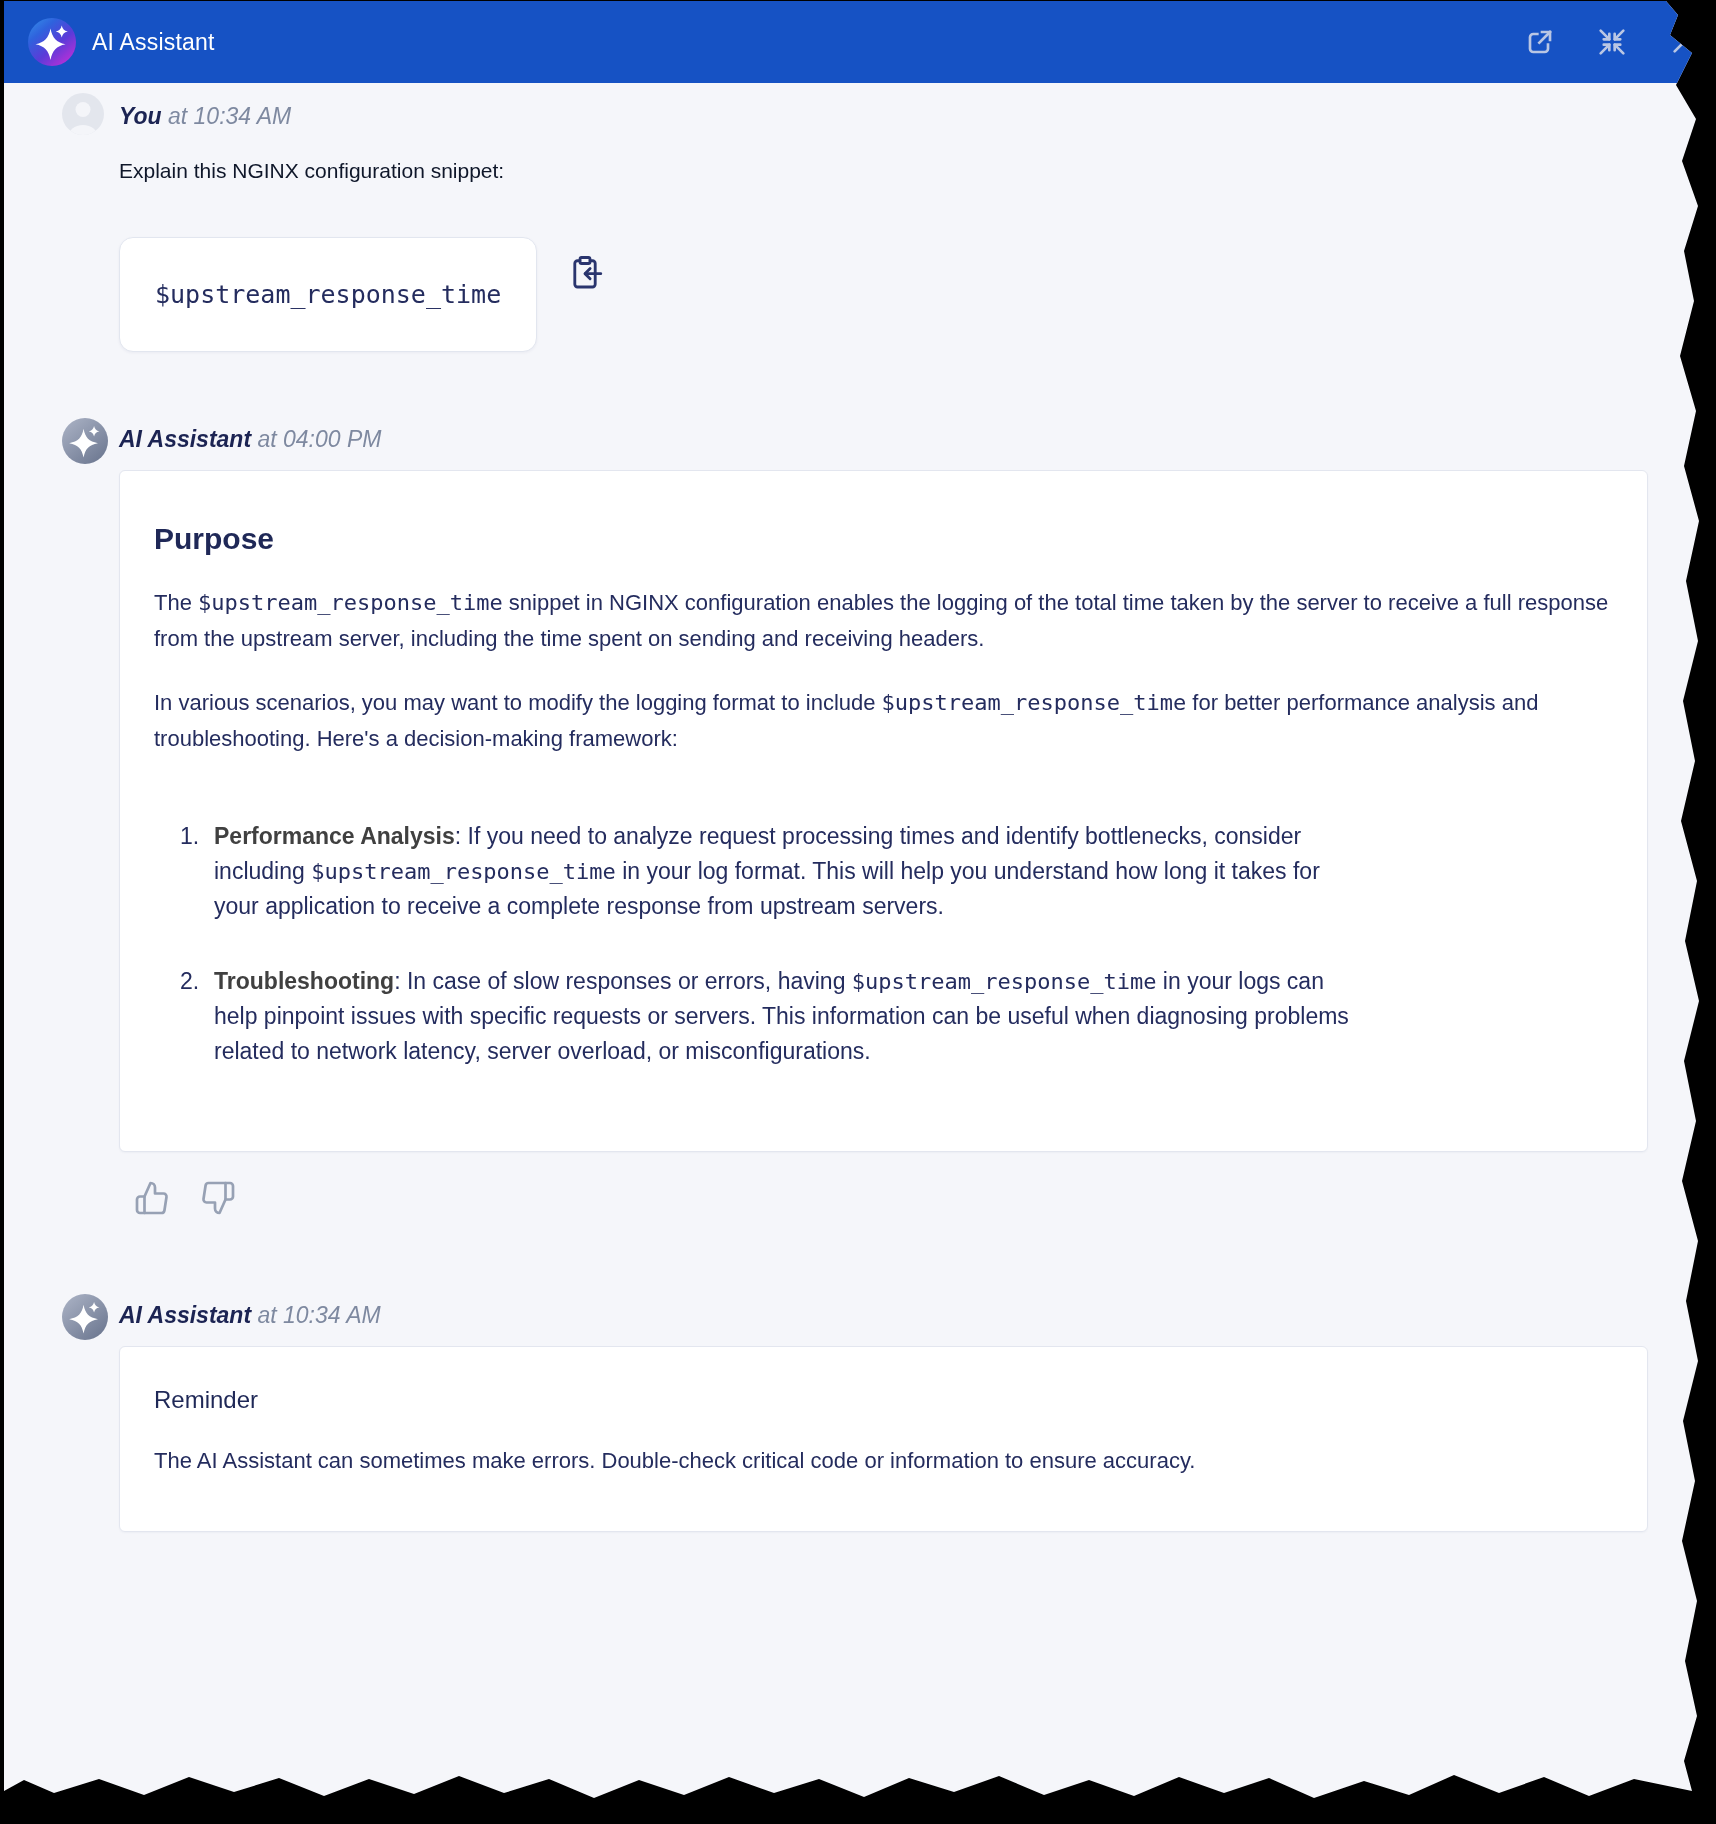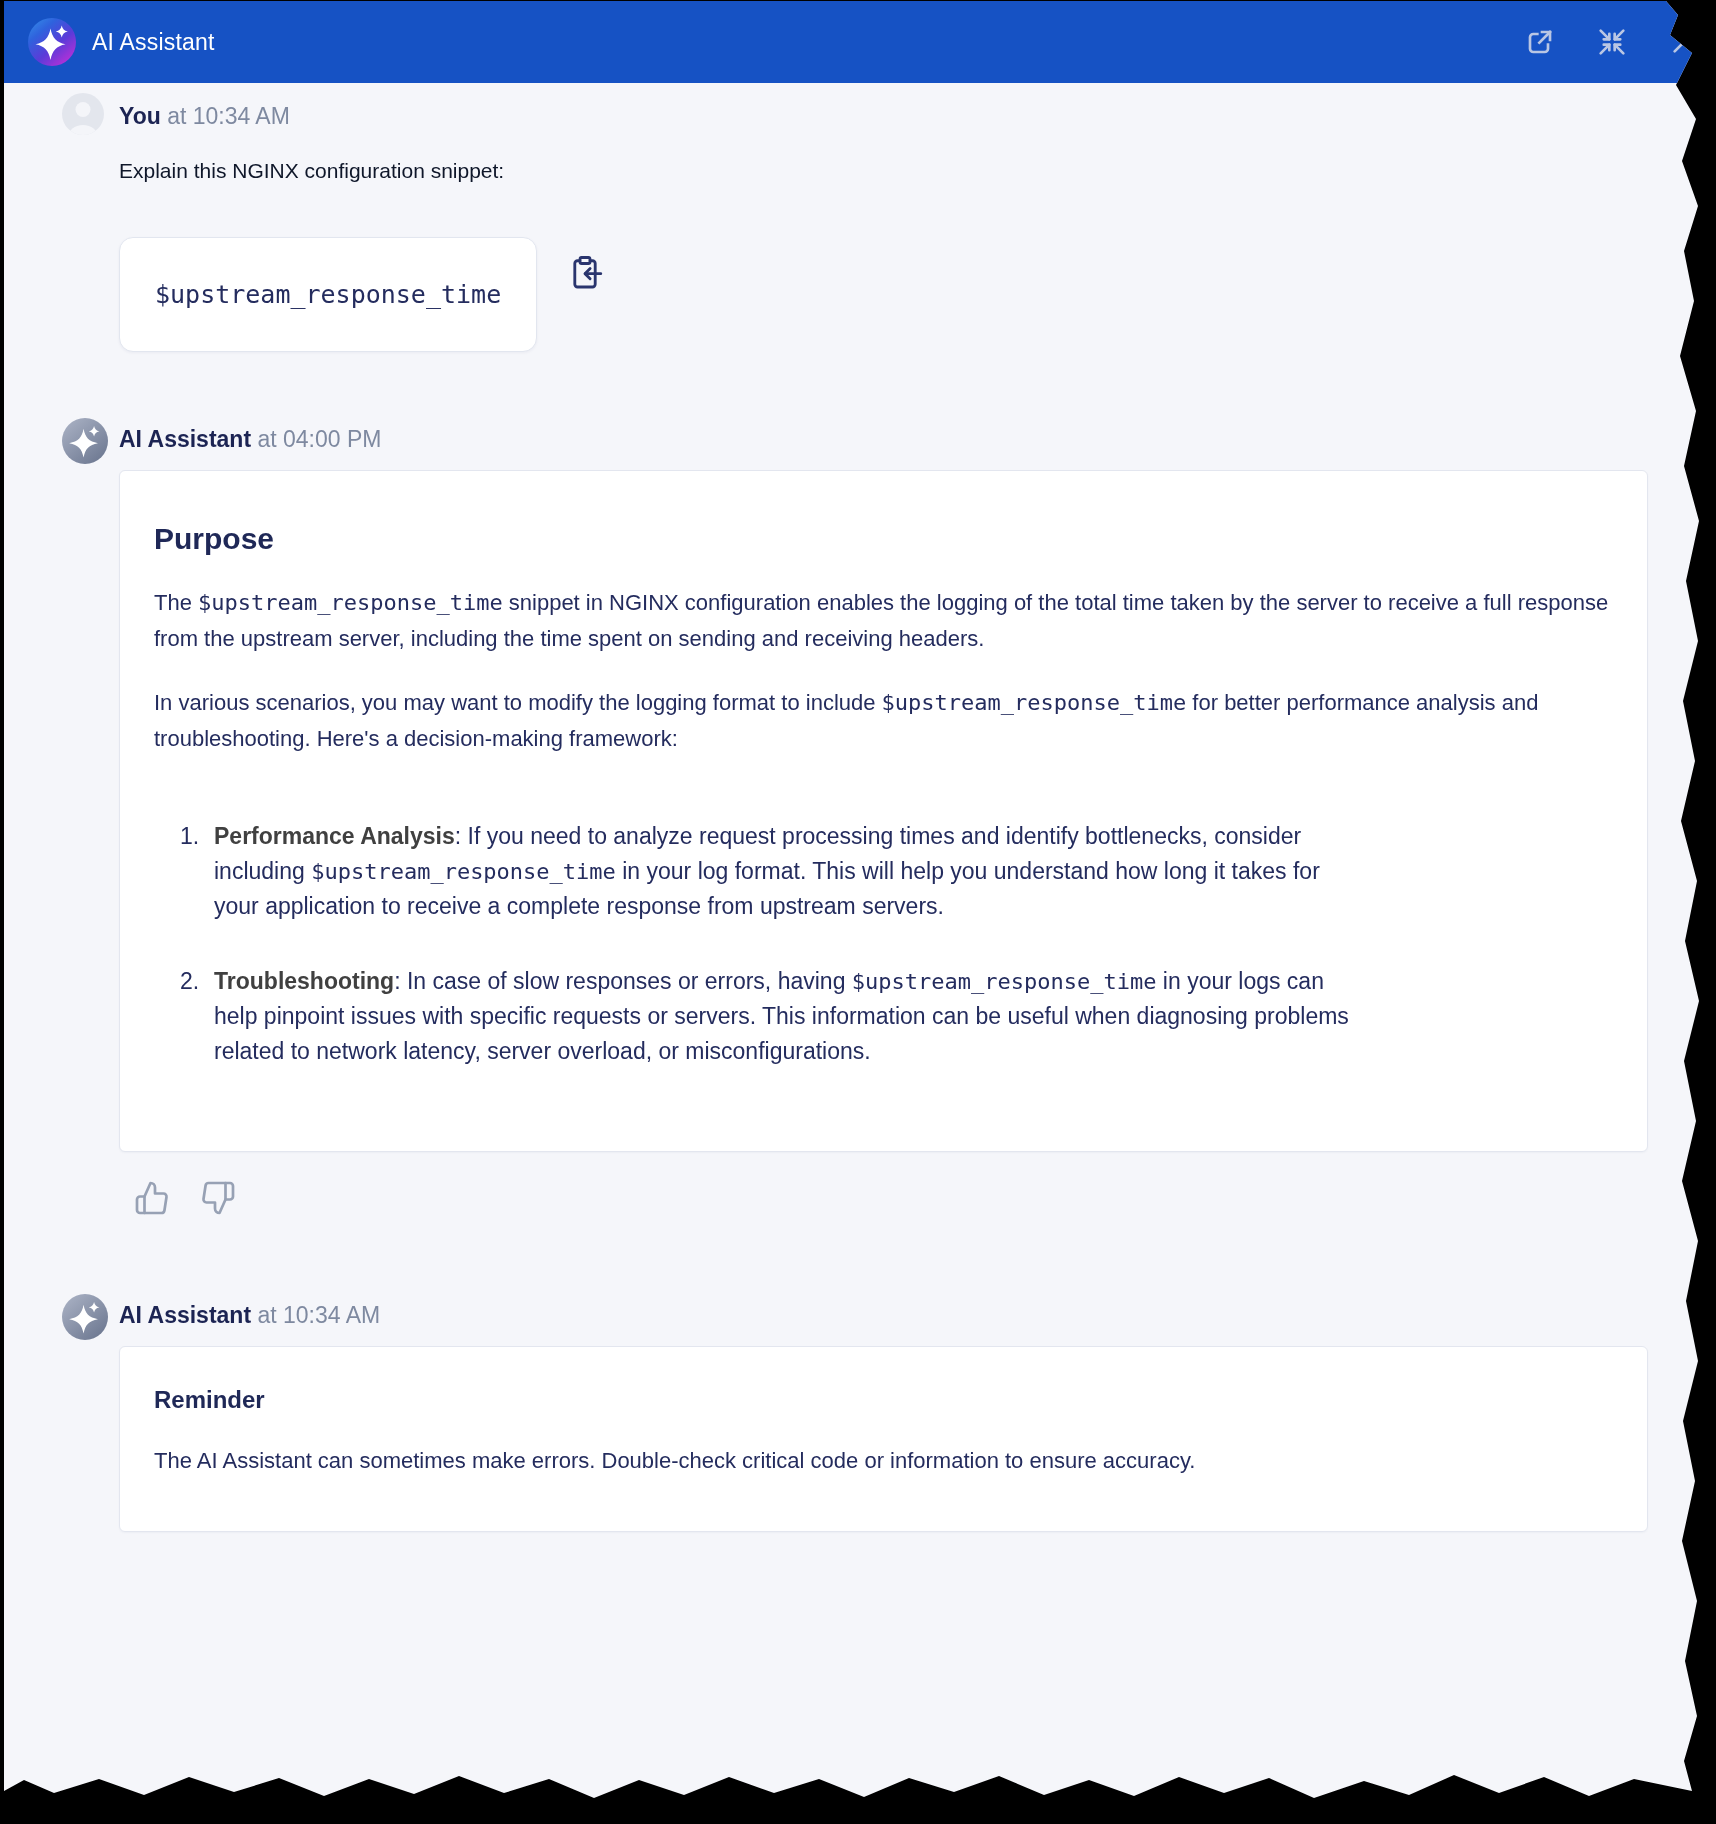--- a/index.html
+++ b/index.html
@@ -24,21 +24,21 @@
   .topbar-title{color:#ffffff;font-size:23px;font-weight:500;letter-spacing:.2px;}
   .topbar-actions{margin-left:auto;display:flex;gap:40px;margin-right:4px;}
   .icon-btn{background:none;border:none;padding:0;width:32px;height:32px;cursor:pointer;color:#b9c6e4;}
   .icon-btn svg{width:32px;height:32px;display:block;}
   
   .chat{padding:0 56px 0 58px;}
   .msg{position:relative;padding-left:57px;}
   .avatar{position:absolute;left:0;border-radius:50%;overflow:hidden;display:flex;align-items:center;justify-content:center;}
   .user-avatar{top:0;width:42px;height:42px;background:#e3e6ed;}
   .ai-avatar{top:2px;width:46px;height:46px;background:linear-gradient(140deg,#a6aec1 10%,#6e7992 90%);}
-  .meta{padding-top:8px;font-size:23px;line-height:30px;}
+  .meta{padding-top:8px;font-size:23px;line-height:30px;font-style:italic;}
   .author{font-weight:700;color:#1c2453;}
   .time{color:#7e89a0;font-weight:400;}
   .msg-user{margin-top:10px;}
   .user-text{margin:28px 0 0 0;font-size:21px;color:#0f172a;}
   .code-row{margin-top:54px;display:flex;align-items:flex-start;gap:30px;}
   .code-box{background:#ffffff;border:1.5px solid #e2e6ef;border-radius:14px;box-shadow:0 1px 3px rgba(30,40,90,.05);
             padding:42px 35px;}
   .code-box code{font-family:"DejaVu Sans Mono",monospace;font-size:25px;color:#242c5e;}
   .copy-btn{background:none;border:none;padding:0;margin-top:16px;width:36px;height:38px;cursor:pointer;color:#2a356e;}
   .copy-btn svg{width:36px;height:38px;display:block;}
@@ -54,21 +54,21 @@
   .card code.inline{font-family:"DejaVu Sans Mono",monospace;font-size:22px;color:#242c5e;}
   .olist{margin:62px 0 0 26px;}
   .li{display:flex;font-size:23px;line-height:35px;color:#242c5e;max-width:1180px;}
   .li + .li{margin-top:40px;}
   .li-num{flex:none;width:34px;}
   .li-title{font-weight:700;color:#404040;}
   .li .inline{font-size:22px;}
   .feedback{margin-top:28px;display:flex;gap:30px;padding-left:15px;}
   .fb-btn{background:none;border:none;padding:0;width:36px;height:36px;cursor:pointer;color:#97a1b4;}
   .fb-btn svg{width:36px;height:36px;display:block;}
-  .rem-head{margin:0;font-size:24px;line-height:30px;font-weight:700;color:#1f2857;}
+  .rem-head{margin:0;font-size:24px;line-height:30px;font-weight:400;color:#1f2857;}
   .rem-text{margin:12px 0 0 0;font-size:22.5px;line-height:34px;color:#242c5e;}
 </style>
 </head>
 <body>
 
 <div class="stage">
   <div class="screen">
 
     <header class="topbar">
       <div class="logo">

